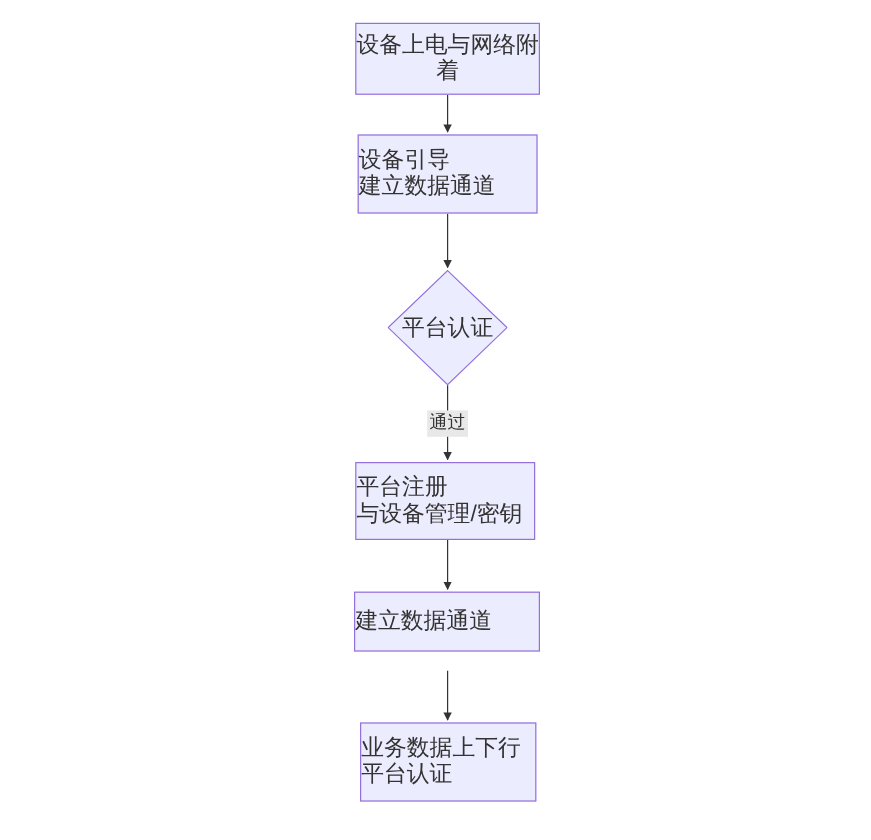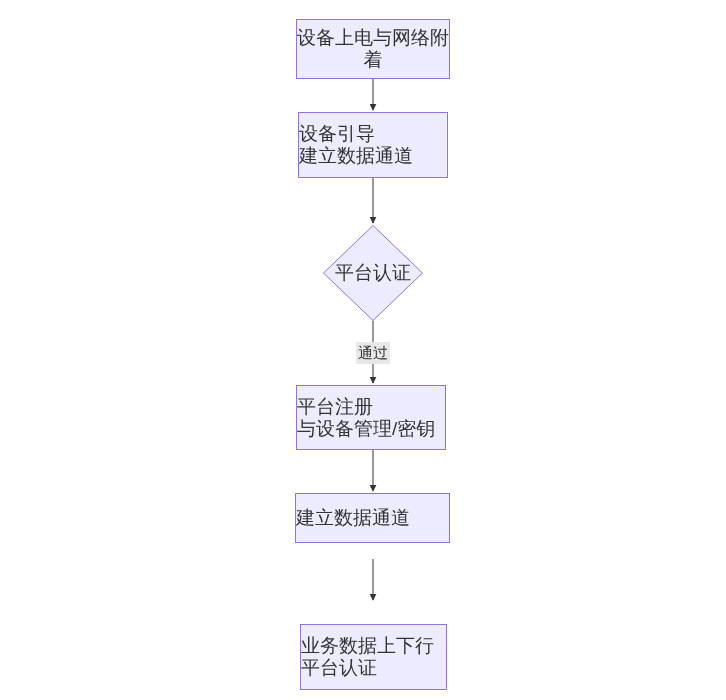--- a/index.html
+++ b/index.html
@@ -35,21 +35,21 @@
     justify-content: center;
     text-align: center;
     font-size: 19px;
     line-height: 22px;
     color: #333333;
   }
   .node-a { left: 296px; top: 19px;  width: 154px; height: 60px; }
   .node-b { left: 298px; top: 112px; width: 150px; height: 66px; }
   .node-d { left: 296px; top: 385px; width: 150px; height: 65px; }
   .node-e { left: 295px; top: 493px; width: 155px; height: 50px; }
-  .node-f { left: 300px; top: 624px; width: 147px; height: 66px; }
+  .node-f { left: 300px; top: 602px; width: 147px; height: 66px; }
   .diamond-wrap {
     position: absolute;
     left: 323px; top: 225px;
     width: 100px; height: 96px;
   }
   .diamond-wrap svg {
     position: absolute;
     left: 0; top: 0;
     width: 100%; height: 100%;
   }

